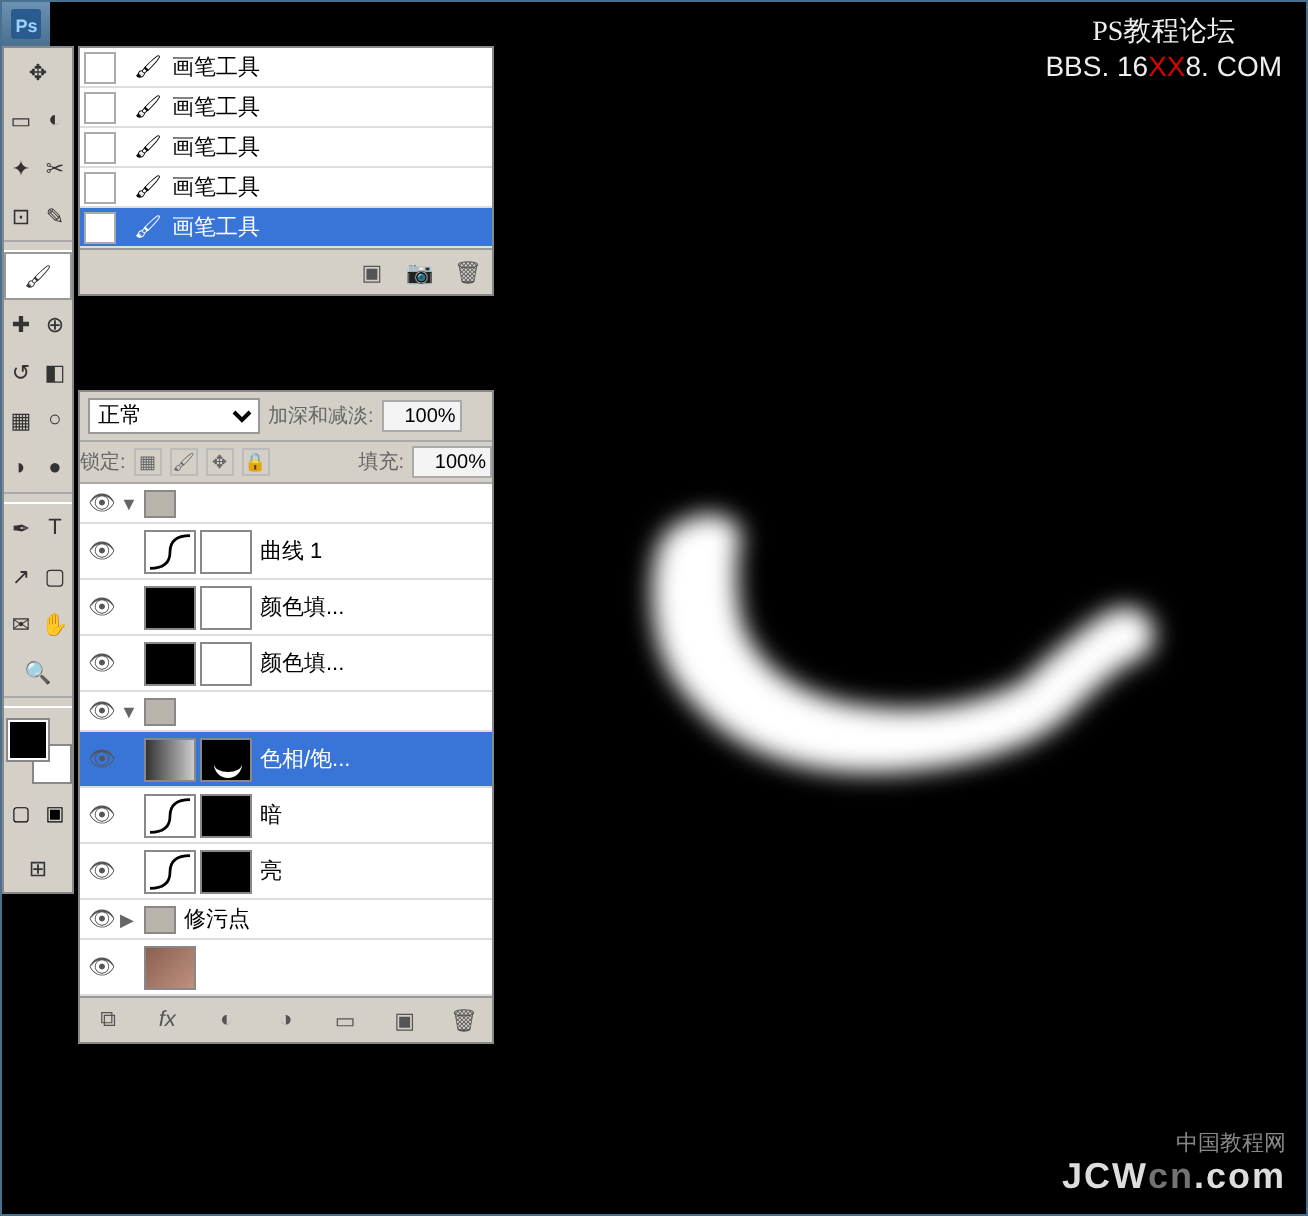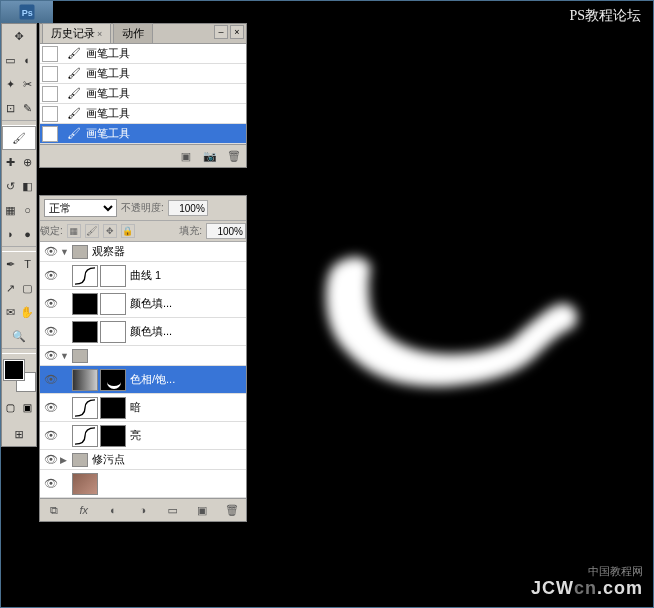--- a/index.html
+++ b/index.html
@@ -1,17 +1,17 @@
 <!DOCTYPE html>
 <html><head>
 <meta charset="utf-8">
 <style>
 * { margin: 0; padding: 0; box-sizing: border-box; font-family: "Microsoft YaHei", Arial, sans-serif; }
 body { width: 654px; height: 608px; background: #000; position: relative; overflow: hidden; border: 1px solid #4a7090; }
-.app-bar { position: absolute; top: 0; left: 0; width: 52px; height: 22px; background: linear-gradient(#6b91b3,#4a7090); display: flex; align-items: center; justify-content: center; }
+.app-bar { position: absolute; top: 0; left: 0; width: 24px; height: 22px; background: linear-gradient(#6b91b3,#4a7090); display: flex; align-items: center; justify-content: center; }
 .app-bar svg { width: 18px; height: 18px; }
 .toolbox { position: absolute; left: 0; top: 22px; width: 36px; background: #d4d0c8; display: flex; flex-direction: column; border: 1px solid #888; }
 .tool-row { display: flex; height: 24px; }
 .tool { width: 18px; height: 24px; display: flex; align-items: center; justify-content: center; font-size: 11px; color: #333; cursor: pointer; }
 .tool.wide { width: 36px; }
 .tool.active { background: #fff; border: 1px solid #999; }
 .tool-divider { height: 6px; background: #d4d0c8; border-top: 1px solid #aaa; border-bottom: 1px solid #fff; }
 .color-swatches { width: 36px; height: 36px; position: relative; margin: 4px 0; }
 .swatch-fg { position: absolute; top: 2px; left: 2px; width: 20px; height: 20px; background: #000; border: 1px solid #fff; outline: 1px solid #888; }
 .swatch-bg { position: absolute; bottom: 2px; right: 2px; width: 20px; height: 20px; background: #fff; border: 1px solid #888; }
@@ -30,21 +30,21 @@
 .history-item { display: flex; align-items: center; height: 20px; border-bottom: 1px solid #ddd; padding-left: 2px; }
 .history-item.selected { background: #3875d7; color: #fff; }
 .history-check { width: 16px; height: 16px; border: 1px solid #aaa; margin-right: 4px; background: #fff; }
 .history-icon { width: 16px; height: 16px; margin: 0 4px; display: flex; align-items: center; justify-content: center; }
 .history-label { flex: 1; font-size: 11px; }
 .history-footer { display: flex; justify-content: flex-end; padding: 3px; gap: 6px; background: #d4d0c8; border-top: 1px solid #999; }
 .footer-icon { width: 18px; height: 16px; display: flex; align-items: center; justify-content: center; font-size: 11px; color: #555; cursor: pointer; }
 
 .layers-panel { left: 38px; top: 194px; width: 208px; }
 .layers-opts { display: flex; align-items: center; padding: 3px 4px; gap: 4px; border-bottom: 1px solid #aaa; }
-.blend-select { width: 73px; height: 18px; font-size: 11px; background: #fff; border: 1px solid #999; }
+.blend-select { width: 86px; height: 18px; font-size: 11px; background: #fff; border: 1px solid #999; }
 .opt-label { font-size: 10px; color: #666; }
 .opt-val { width: 40px; height: 16px; font-size: 10px; border: 1px solid #aaa; background: #f4f4f4; text-align: right; padding-right: 2px; }
 .locks-row { display: flex; align-items: center; padding: 2px 0; gap: 4px; border-bottom: 1px solid #aaa; font-size: 10px; color: #666; }
 .lock-ico { width: 14px; height: 14px; border: 1px solid #bbb; display: flex; align-items: center; justify-content: center; font-size: 9px; }
 .layers-body { background: #fff; max-height: 300px; overflow-y: auto; }
 .layer-row { display: flex; align-items: center; min-height: 28px; border-bottom: 1px solid #ddd; padding: 2px; }
 .layer-row.group { min-height: 20px; }
 .layer-row.selected { background: #3875d7; color: #fff; }
 .vis-eye { width: 18px; display: flex; align-items: center; justify-content: center; font-size: 11px; color: #555; cursor: pointer; }
 .layer-indent { width: 12px; }
@@ -144,28 +144,20 @@
   <div class="tool-row">
       <div class="qm-btn">▢</div>
       <div class="qm-btn">▣</div>
     </div>
   <div class="tool-row">
       <div class="tool wide">⊞</div>
     </div>
 </div>
 
 <div class="panel history-panel">
-  <div class="panel-tabs">
-    <div class="tab active"><span>历史记录</span><span class="tab-close">×</span></div>
-    <div class="tab">动作</div>
-    <div class="panel-ctrl">
-        <span>–</span>
-        <span>×</span>
-      </div>
-  </div>
   <div class="history-body" id="history-body">
       <div class="history-item">
         <div class="history-check"></div>
         <div class="history-icon">🖌</div>
         <div class="history-label">画笔工具</div>
       </div>
       <div class="history-item">
         <div class="history-check"></div>
         <div class="history-icon">🖌</div>
         <div class="history-label">画笔工具</div>
@@ -189,39 +181,38 @@
   <div class="history-footer">
     <div class="footer-icon">▣</div>
     <div class="footer-icon">📷</div>
     <div class="footer-icon">🗑</div>
   </div>
 </div>
 
 <div class="panel layers-panel">
   <div class="layers-opts">
     <select class="blend-select"><option>正常</option></select>
-    <span class="opt-label">不透明度:</span>
+    <span class="opt-label">加深和减淡:</span>
     <input class="opt-val" value="100%" style="">
   </div>
   <div class="locks-row">
     <span>锁定:</span>
     <span class="lock-ico">▦</span>
     <span class="lock-ico">🖌</span>
     <span class="lock-ico">✥</span>
     <span class="lock-ico">🔒</span>
     <span style="flex:1"></span>
     <span class="opt-label">填充:</span>
     <input class="opt-val" value="100%" style="">
   </div>
   <div class="layers-body" id="layers-body">
       <div class="layer-row group">
         <div class="vis-eye">👁</div>
         <div class="group-arrow">▼</div>
         <div class="folder-ico"></div>
-        <div class="layer-name">观察器</div>
       </div>
       <div class="layer-row">
         <div class="vis-eye">👁</div>
         <div class="layer-indent"></div>
         <div class="layer-thumb white">
           <svg class="curve-svg" viewBox="0 0 26 22">
             <rect width="26" height="22" fill="#fff"></rect>
             <path d="M2 20 Q 13 20 13 11 Q 13 2 24 2" stroke="#000" fill="none" stroke-width="1.5"></path>
           </svg>
         </div>
@@ -306,17 +297,18 @@
 <div class="canvas">
   <div class="brush-shape">
     <svg width="280" height="180" viewBox="0 0 280 180">
       <path d="M 30 20 Q 15 25 15 55 Q 15 90 35 110 Q 70 150 140 145 Q 200 140 225 115 Q 245 95 255 90 Q 270 85 265 70 Q 255 55 235 70 Q 215 85 200 100 Q 160 120 110 110 Q 70 100 60 70 Q 55 45 60 25 Q 50 10 30 20 Z" fill="#fff"></path>
     </svg>
   </div>
 </div>
 
 <div class="watermark1">
   <div class="l1">PS教程论坛</div>
+  <div><span>BBS. 16</span><span class="red">XX</span><span>8. COM</span></div>
 </div>
 <div class="watermark2">
   <div class="cn">中国教程网</div>
   <span>JCW</span><span class="red">cn</span><span>.com</span>
 </div>
 
 </body></html>

